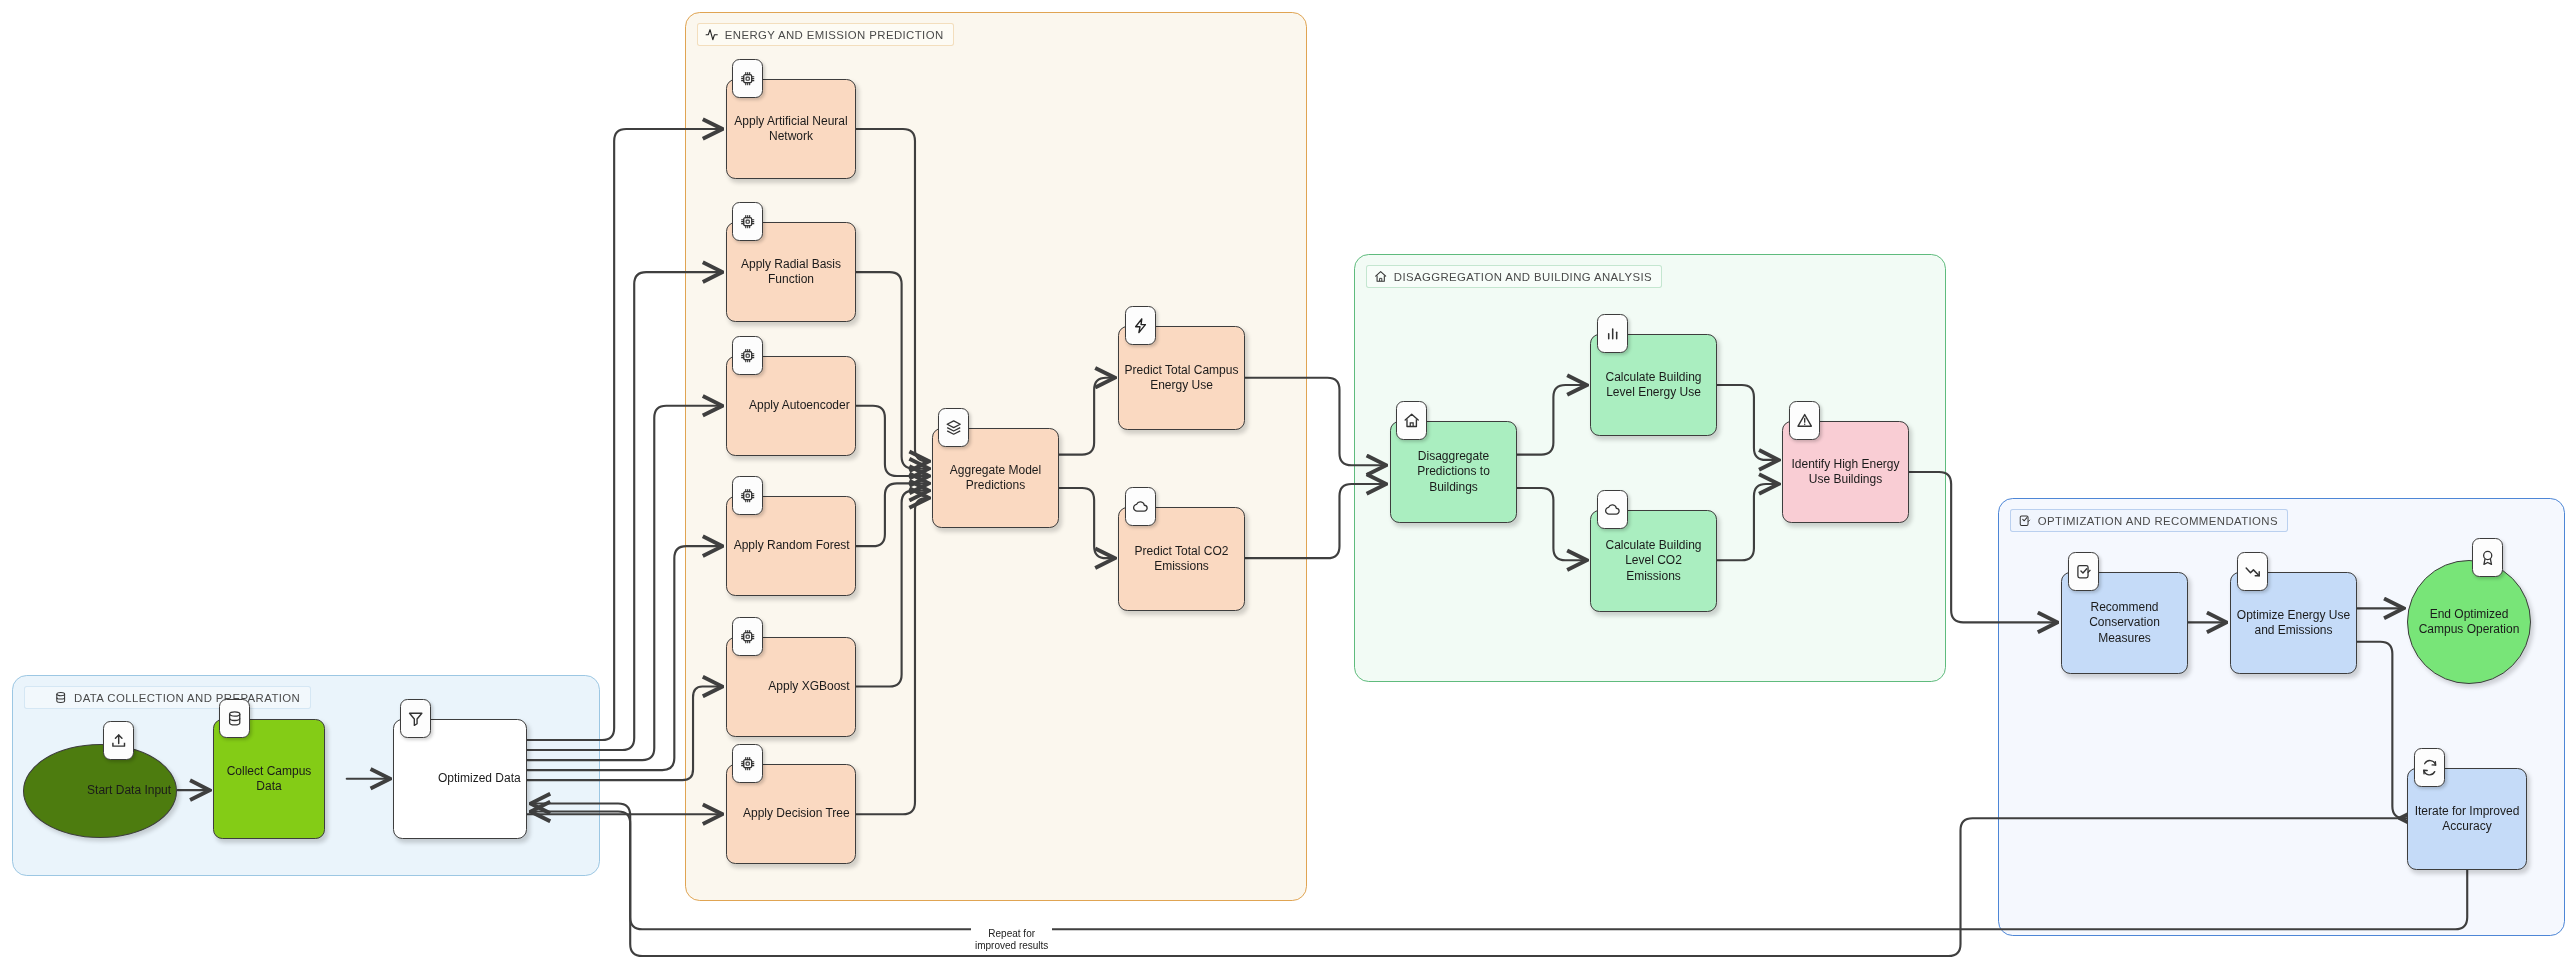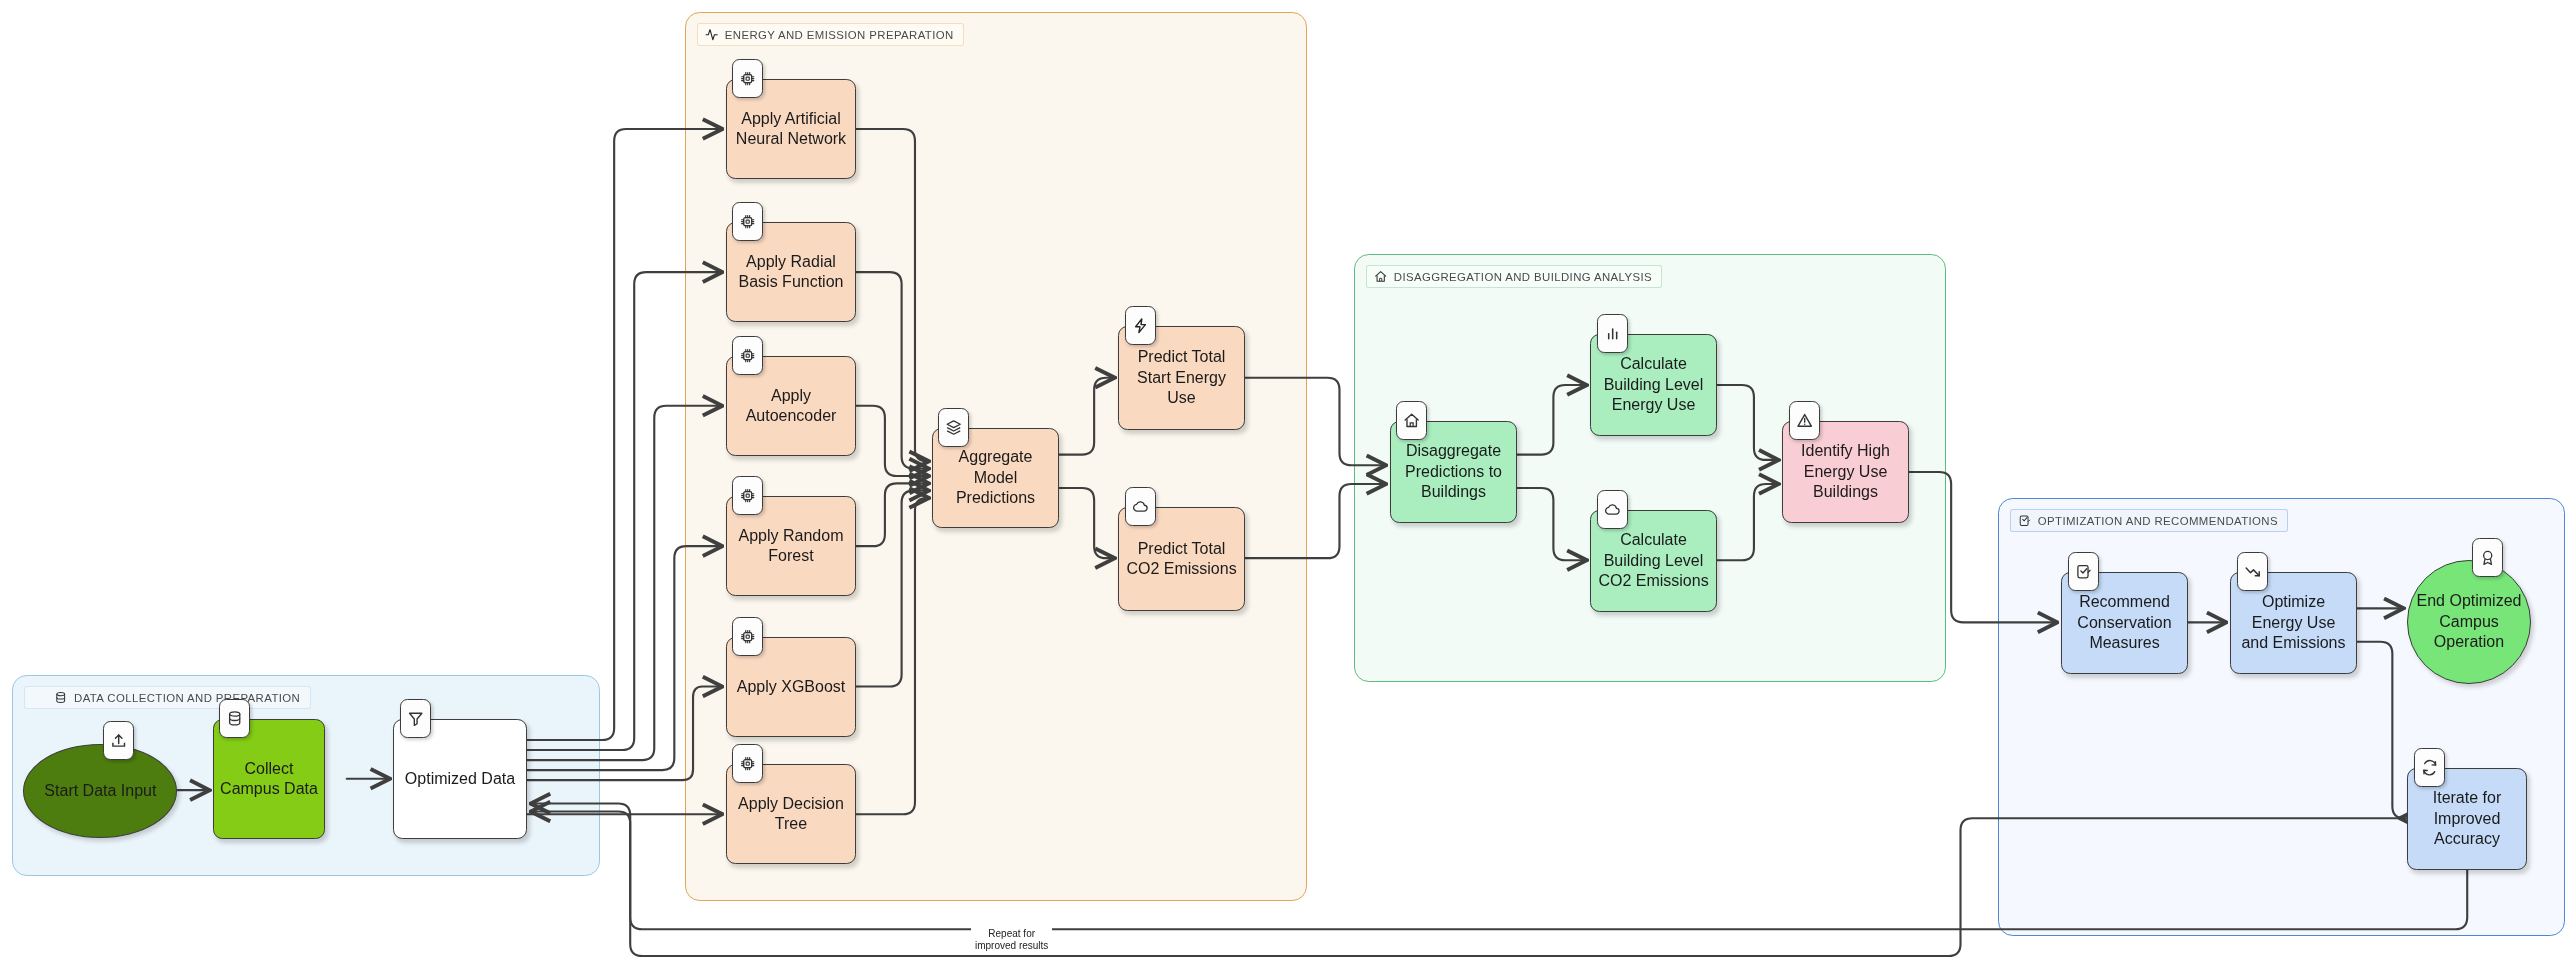--- a/index.html
+++ b/index.html
@@ -8,22 +8,22 @@
   svg#wires{position:absolute;left:0;top:0;width:2576px;height:976px;pointer-events:none;}
 
   .cluster{position:absolute;border-radius:14.7px;box-sizing:border-box;}
   .cluster-title{position:absolute;display:flex;align-items:center;gap:6.7px;
      padding:4px 9.4px 4px 6.7px;border-radius:2.7px;font-size:11.4px;letter-spacing:0.4px;
      color:#4a4a4a;font-weight:400;white-space:nowrap;}
   .cluster-title .ci{display:inline-flex;width:13.4px;height:13.4px;align-items:center;justify-content:center;}
   .cluster-title .ci svg{width:13.4px;height:13.4px;}
 
   .node{position:absolute;box-sizing:border-box;border:1.3px solid #3d3d3d;border-radius:9.4px;
-    display:flex;align-items:center;justify-content:center;text-align:center;
-    font-size:16px;line-height:1.28;color:#1b1b1b;padding:4px 5.3px;
+    display:flex;align-items:center;justify-content:flex-end;text-align:center;
+    font-size:12px;line-height:1.28;color:#1b1b1b;padding:4px 5.3px;
     box-shadow:2.7px 3.3px 4.7px rgba(0,0,0,.17);}
   .node.ellipse{border-radius:50%;}
   .badge{position:absolute;width:29px;height:37px;background:#fdfdfd;border:1.7px solid #3c3c3c;
     border-radius:7.4px;display:flex;align-items:center;justify-content:center;
     box-shadow:1.3px 2px 3.3px rgba(0,0,0,.18);z-index:6;}
   .badge svg{width:17.4px;height:17.4px;}
 
   .edge-label{position:absolute;font-size:10px;color:#222;text-align:center;line-height:1.25;
     background:#ffffff;padding:0.7px 4px;white-space:nowrap;}
 </style>
@@ -44,21 +44,21 @@
         </span>
         <span>DATA COLLECTION AND PREPARATION</span>
       </div>
       <div class="cluster" style="left: 685px; top: 12px; width: 622px; height: 889px; background: rgb(251, 247, 238); border: 1.3px solid rgb(224, 164, 82);"></div>
       <div class="cluster-title" style="left: 697px; top: 23px; background: rgb(253, 251, 244); border: 0.7px solid rgba(224, 164, 82, 0.333);">
         <span class="ci">
           <svg viewBox="0 0 24 24" xmlns="http://www.w3.org/2000/svg">
             <polyline points="2,12 6,12 9,3 14,21 17,12 22,12" fill="none" stroke="#222" stroke-width="2" stroke-linejoin="round" stroke-linecap="round"></polyline>
           </svg>
         </span>
-        <span>ENERGY AND EMISSION PREPARATION</span>
+        <span>ENERGY AND EMISSION PREDICTION</span>
       </div>
       <div class="cluster" style="left: 1354px; top: 254px; width: 592px; height: 428px; background: rgb(242, 251, 245); border: 1.3px solid rgb(95, 187, 125);"></div>
       <div class="cluster-title" style="left: 1366px; top: 265px; background: rgb(247, 253, 249); border: 0.7px solid rgba(95, 187, 125, 0.333);">
         <span class="ci">
           <svg viewBox="0 0 24 24" xmlns="http://www.w3.org/2000/svg">
             <path d="M3,11 L12,3 L21,11" fill="none" stroke="#333" stroke-width="1.9" stroke-linejoin="round" stroke-linecap="round"></path>
             <path d="M5.5,10 v10 h13 v-10" fill="none" stroke="#333" stroke-width="1.9" stroke-linejoin="round"></path>
             <path d="M10,20 v-5 h4 v5" fill="none" stroke="#333" stroke-width="1.7"></path>
           </svg>
         </span>
@@ -299,21 +299,21 @@
         <span>Aggregate Model Predictions</span>
       </div>
       <div class="badge" style="left: 938px; top: 408px;">
         <svg viewBox="0 0 24 24" xmlns="http://www.w3.org/2000/svg">
           <path d="M12,2.6 L21,7.2 L12,11.8 L3,7.2 Z" fill="none" stroke="#333" stroke-width="1.8" stroke-linejoin="round"></path>
           <path d="M3,12 L12,16.6 L21,12" fill="none" stroke="#333" stroke-width="1.8" stroke-linejoin="round"></path>
           <path d="M3,16.4 L12,21 L21,16.4" fill="none" stroke="#333" stroke-width="1.8" stroke-linejoin="round"></path>
         </svg>
       </div>
       <div class="node" style="left: 1118px; top: 326px; width: 127px; height: 104px; background: rgb(250, 217, 193);">
-        <span>Predict Total Start Energy Use</span>
+        <span>Predict Total Campus Energy Use</span>
       </div>
       <div class="badge" style="left: 1125px; top: 306px;">
         <svg viewBox="0 0 24 24" xmlns="http://www.w3.org/2000/svg">
           <path d="M13.5,2.5 L5,13.5 h6 l-1.5,8 L18.5,10.5 h-6 z" fill="none" stroke="#222" stroke-width="1.9" stroke-linejoin="round"></path>
         </svg>
       </div>
       <div class="node" style="left: 1118px; top: 507px; width: 127px; height: 104px; background: rgb(250, 217, 193);">
         <span>Predict Total CO2 Emissions</span>
       </div>
       <div class="badge" style="left: 1125px; top: 487px;">

